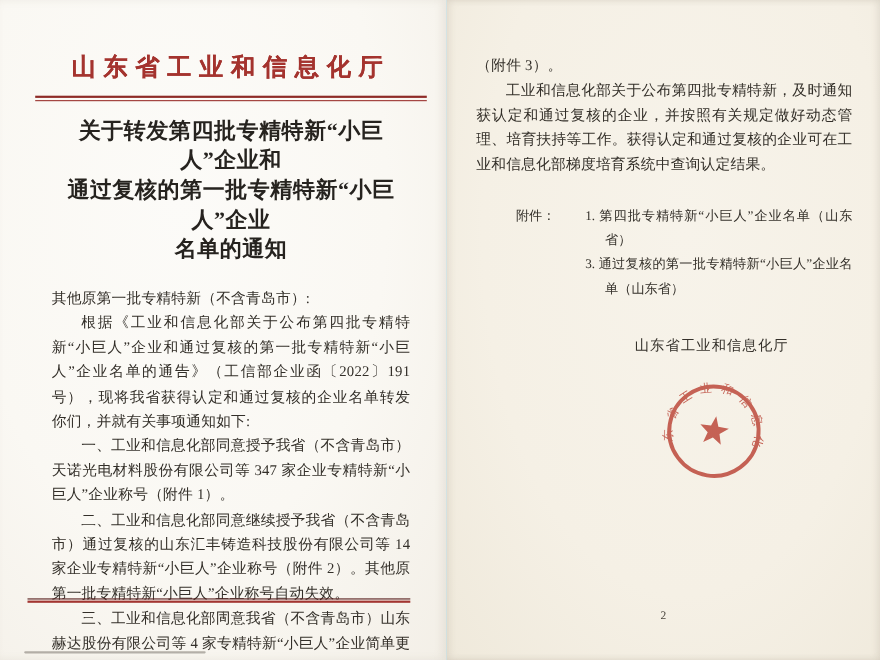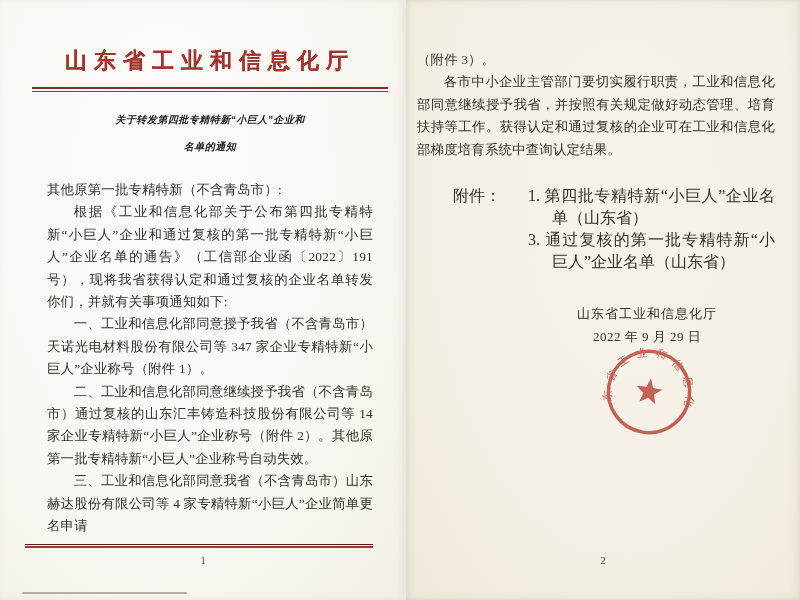--- a/index.html
+++ b/index.html
@@ -27,44 +27,44 @@
     text-align:center; font-weight:700; font-size:22px; letter-spacing:7px;
     color:#a4332e; white-space:nowrap;
     text-shadow:0 0 .4px #a4332e;
   }
   .header-rule {
     margin:11px -15px 0 -15px; height:5px;
     border-top:2.5px solid #8e2b27; border-bottom:1.3px solid #9c3430;
   }
   .doc-title {
     margin-top:14px; text-align:center; font-weight:700;
-    font-size:10px; line-height:27px; color:#26231f; letter-spacing:.5px;font-style:italic;
+    font-size:20px; line-height:27px; color:#26231f; letter-spacing:.5px;
   }
   .body-text { margin-top:19px; font-size:13.4px; line-height:22.4px; color:#332f29;
     text-align:justify; letter-spacing:.2px; }
   .body-text p { text-indent:2em; }
   .body-text p.no-indent { text-indent:0; }
 
   .p1-footer-rule {
     position:absolute; left:25px; right:33px; bottom:52px; height:4px;
     border-top:1.6px solid #571d1c; border-bottom:2px solid #a23531;
   }
   .page-num {
     position:absolute; bottom:34px; left:0; right:0; text-align:center;
     font-size:10.5px; color:#4a453d;
   }
   .artifact-line {
     position:absolute; left:22px; bottom:6px; width:165px; height:2px;
     background:rgba(70,64,56,.38); border-radius:1px;
   }
 
   
-  .p2-content { padding:49px 25px 0 11px; position:relative; }
+  .p2-content { padding:49px 25px 0 27px; position:relative; }
 
-  .attachments { display:flex; margin:24px 0 0 36px; font-size:16px;
+  .attachments { display:flex; margin:24px 0 0 36px; font-size:12px;
     line-height:22px; color:#332f29; }
   .att-label { white-space:nowrap; }
   .att-items { width:286px; }
   .att-item { padding-left:1.5em; text-indent:-1.5em; text-align:justify;margin-left:27px; }
 
   .signature { margin-top:30px; margin-right:58px; float:right; text-align:center;
     font-size:13px; line-height:22px; color:#332f29; }
   .signature .signer { letter-spacing:1px; }
   .signature .sign-date { margin-top:1px; letter-spacing:.5px; }
 
@@ -82,20 +82,21 @@
 
   <div class="page page-left">
     <div class="p1-content">
 
       <div class="agency-header">山东省工业和信息化厅</div>
 
       <div class="header-rule"></div>
 
       <div class="doc-title">
         <div>关于转发第四批专精特新“小巨人”企业和</div>
+        <div>通过复核的第一批专精特新“小巨人”企业</div>
         <div>名单的通知</div>
       </div>
 
       <div class="body-text">
         <p class="no-indent">其他原第一批专精特新（不含青岛市）:</p>
         <p>根据《工业和信息化部关于公布第四批专精特新“小巨人”企业和通过复核的第一批专精特新“小巨人”企业名单的通告》（工信部企业函〔2022〕191 号），现将我省获得认定和通过复核的企业名单转发你们，并就有关事项通知如下:</p>
         <p>一、工业和信息化部同意授予我省（不含青岛市）天诺光电材料股份有限公司等 347 家企业专精特新“小巨人”企业称号（附件 1）。</p>
         <p>二、工业和信息化部同意继续授予我省（不含青岛市）通过复核的山东汇丰铸造科技股份有限公司等 14 家企业专精特新“小巨人”企业称号（附件 2）。其他原第一批专精特新“小巨人”企业称号自动失效。</p>
         <p>三、工业和信息化部同意我省（不含青岛市）山东赫达股份有限公司等 4 家专精特新“小巨人”企业简单更名申请</p>
       </div>
@@ -104,34 +105,33 @@
     <div class="p1-footer-rule"></div>
     <div class="page-num">1</div>
     <div class="artifact-line"></div>
   </div>
 
   <div class="page page-right">
     <div class="p2-content">
 
       <div class="body-text" style="margin-top:0">
         <p class="no-indent">（附件 3）。</p>
-        <p>各市中小企业主管部门要切实履行职责，工业和信息化部同意继续授予我省，并按照有关规定做好动态管理、培育扶持等工作。获得认定和通过复核的企业可在工业和信息化部梯度培育系统中查询认定结果。</p>
+        <p>工业和信息化部关于公布第四批专精特新，及时通知获认定和通过复核的企业，并按照有关规定做好动态管理、培育扶持等工作。获得认定和通过复核的企业可在工业和信息化部梯度培育系统中查询认定结果。</p>
       </div>
 
       <div class="attachments">
         <span class="att-label">附件：</span>
         <div class="att-items">
           <div class="att-item">1. 第四批专精特新“小巨人”企业名单（山东省）</div>
           <div class="att-item">3. 通过复核的第一批专精特新“小巨人”企业名单（山东省）</div>
         </div>
       </div>
 
       <div class="signature">
         <div class="signer">山东省工业和信息化厅</div>
-        <div class="sign-date">2022 年 9 月 29 日</div>
       </div>
     </div>
 
     <svg class="seal" viewBox="0 0 120 120">
       <defs>
         <path id="sealArc" d="M 16,84 A 49,49 0 1 1 104,84" fill="none"></path>
       </defs>
       <circle cx="60" cy="60" r="53" fill="none" stroke="#c24a3e" stroke-width="4.6"></circle>
       <path d="M60,42 L64.4,53.9 L77.1,54.4 L67.1,62.3 L70.6,74.6 L60,67.5 L49.4,74.6 L52.9,62.3 L42.9,54.4 L55.6,53.9 Z" fill="#c24a3e"></path>
       <text font-size="14" fill="#c24a3e" letter-spacing="9.5" font-family="Liberation Serif, DejaVu Serif, serif">

